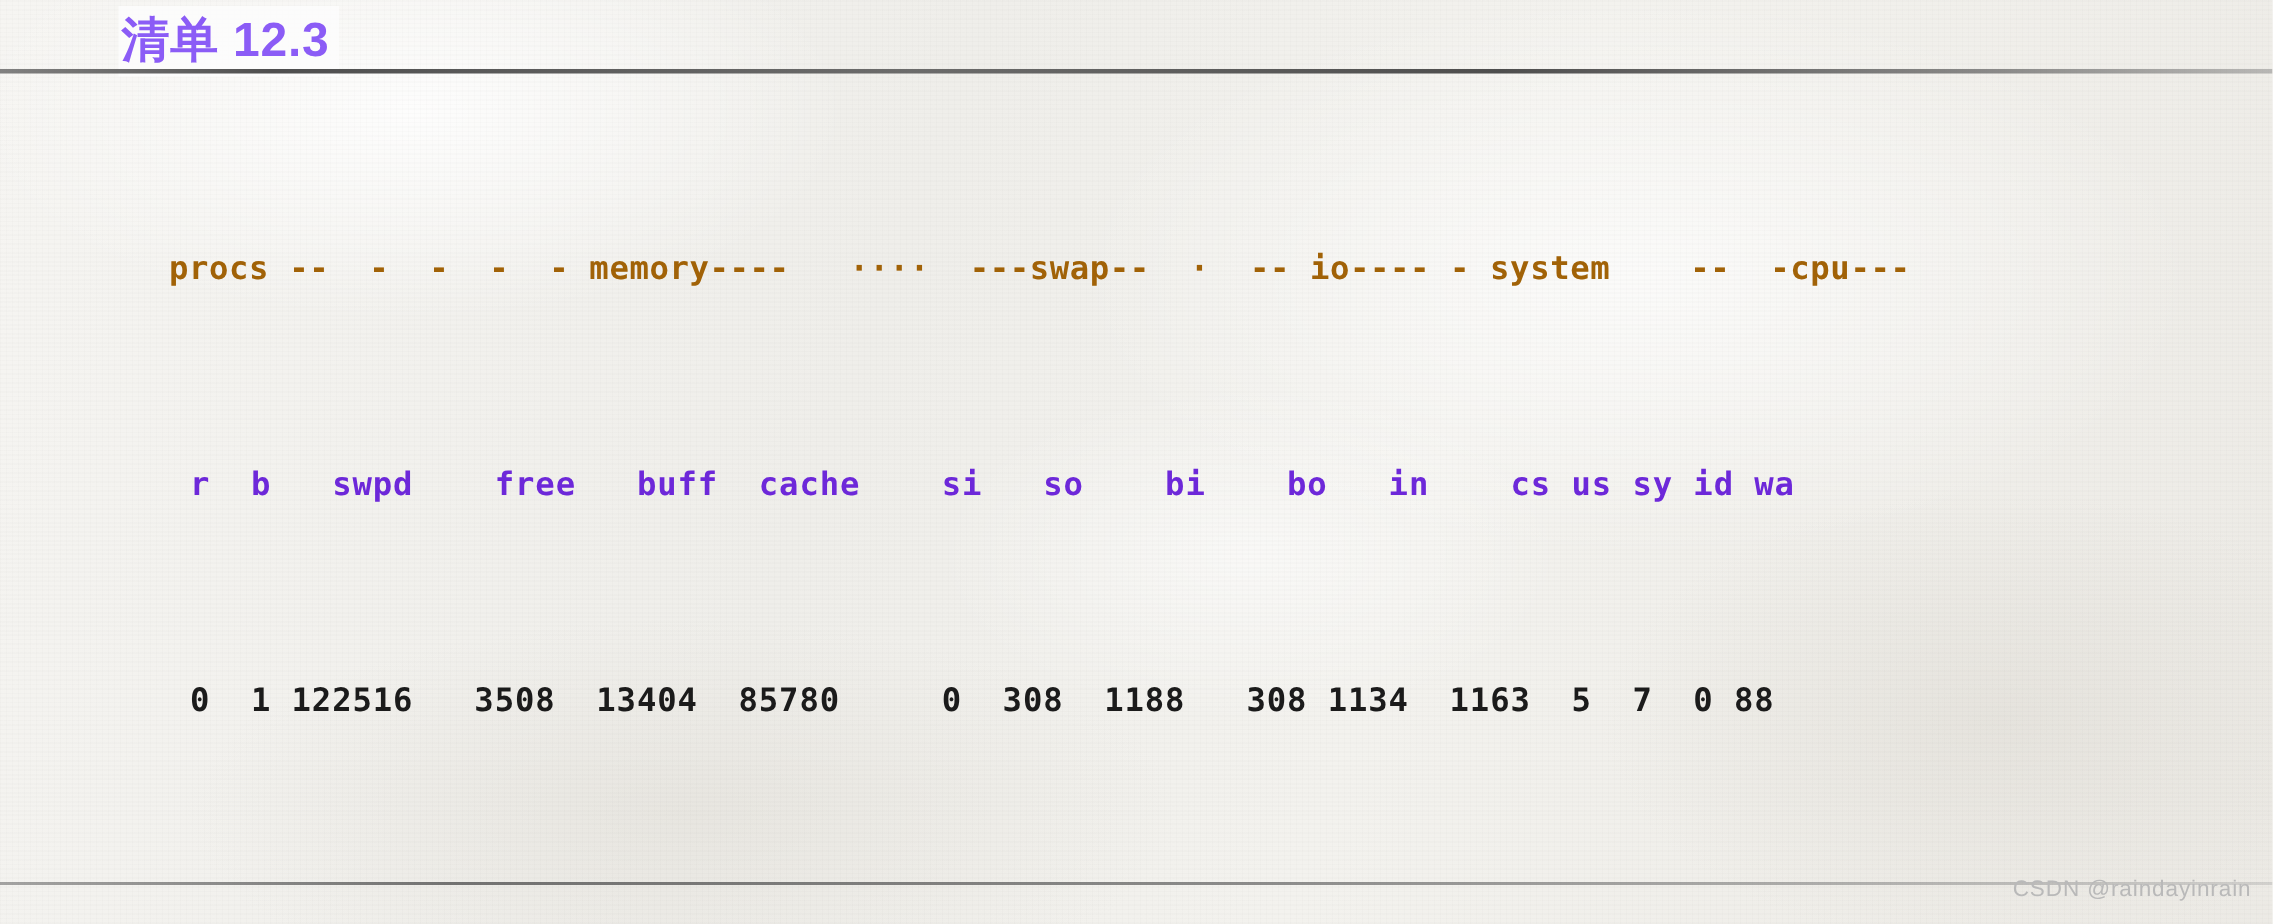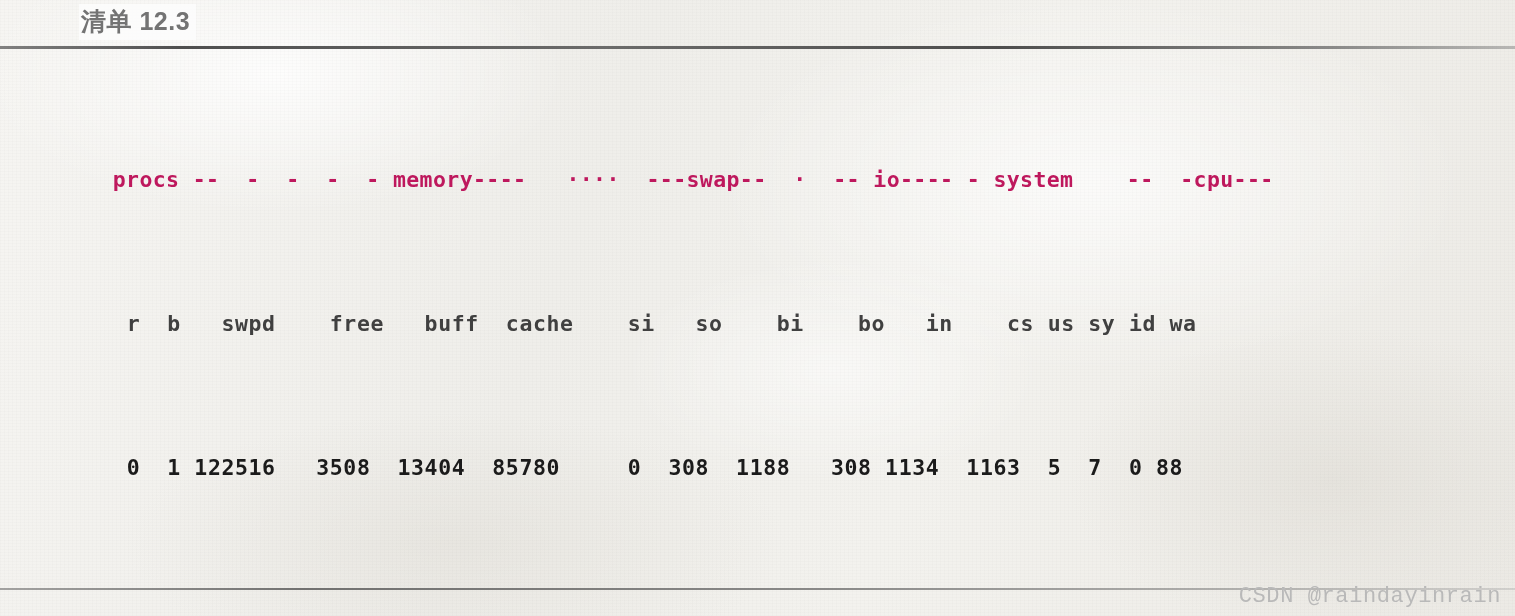--- a/index.html
+++ b/index.html
@@ -34,23 +34,23 @@
       repeating-linear-gradient(0deg, rgba(0,0,0,0.013) 0px, rgba(0,0,0,0.013) 1px, rgba(255,255,255,0) 1px, rgba(255,255,255,0) 3px),
       repeating-linear-gradient(90deg, rgba(0,0,0,0.010) 0px, rgba(0,0,0,0.010) 1px, rgba(255,255,255,0) 1px, rgba(255,255,255,0) 4px);
     pointer-events: none;
   }
 
   
   .title {
     position: absolute;
     left: 79px;
     top: 4px;
-    font-size: 25px;
+    font-size: 32px;
     font-weight: bold;
-    color: #737373;
+    color: #8b5cf6;
     letter-spacing: 0.5px;
     background: rgba(253,253,252,0.82);
     padding: 1px 6px 2px 2px;
     white-space: nowrap;
   }
 
   
   .hr-top {
     position: absolute;
     left: 0;
@@ -85,46 +85,46 @@
     white-space: pre;
     line-height: 48px;
   }
   .listing .line {
     height: 48px;
     padding-left: 86px;
     letter-spacing: 0.6px;
     position: relative;
   }
   .listing .line.hdr-group {
-    color: #be185d;
+    color: #a16207;
     letter-spacing: 0.4px;
   }
   .listing .line.hdr-cols {
-    color: #404040;
+    color: #6d28d9;
   }
 
   
   .listing .line::before {
     content: "";
     position: absolute;
     left: 80px;
     right: 300px;
     top: 6px;
     bottom: 6px;
     background: rgba(255,255,255,0.45);
     z-index: -1;
   }
 
   
   .watermark {
     position: absolute;
     right: 14px;
     top: 584px;
-    font-family: Liberation Mono, monospace;
-    font-size: 22px;
+    font-family: Liberation Sans, sans-serif;
+    font-size: 15px;
     color: #b9b9b9;
     letter-spacing: 0.6px;
     white-space: nowrap;
   }
 </style>
 </head>
 <body>
 
 <div class="paper"></div>
 <div class="grain"></div>

